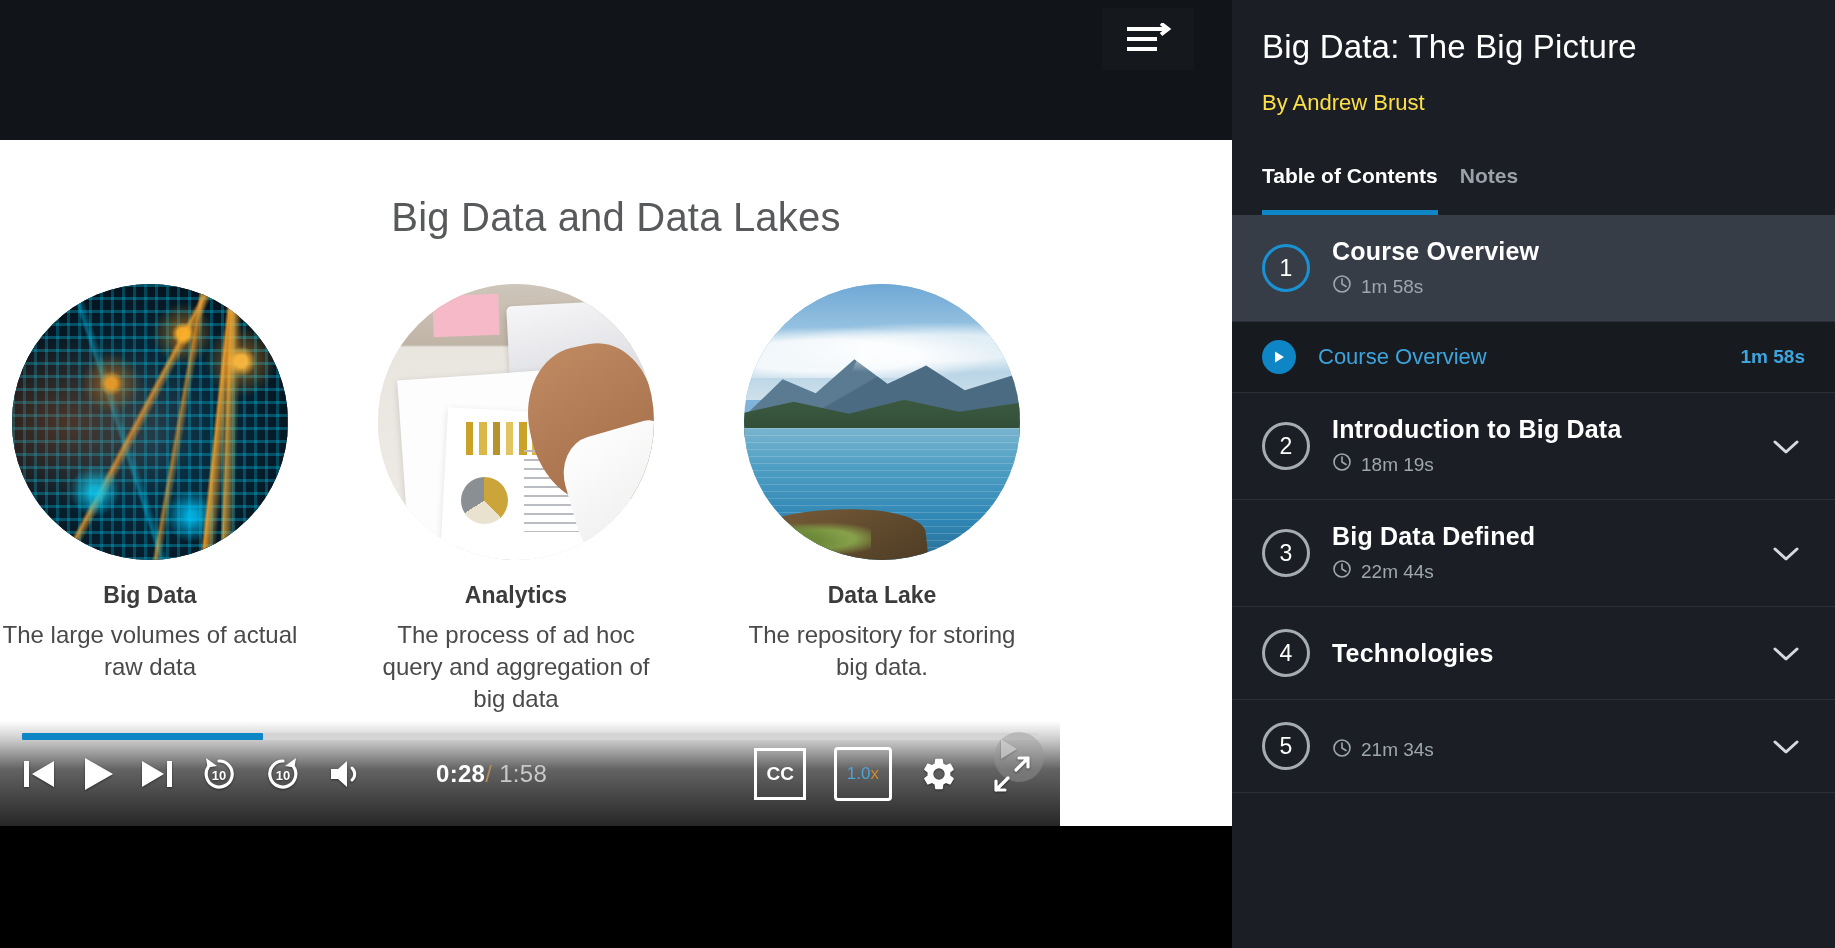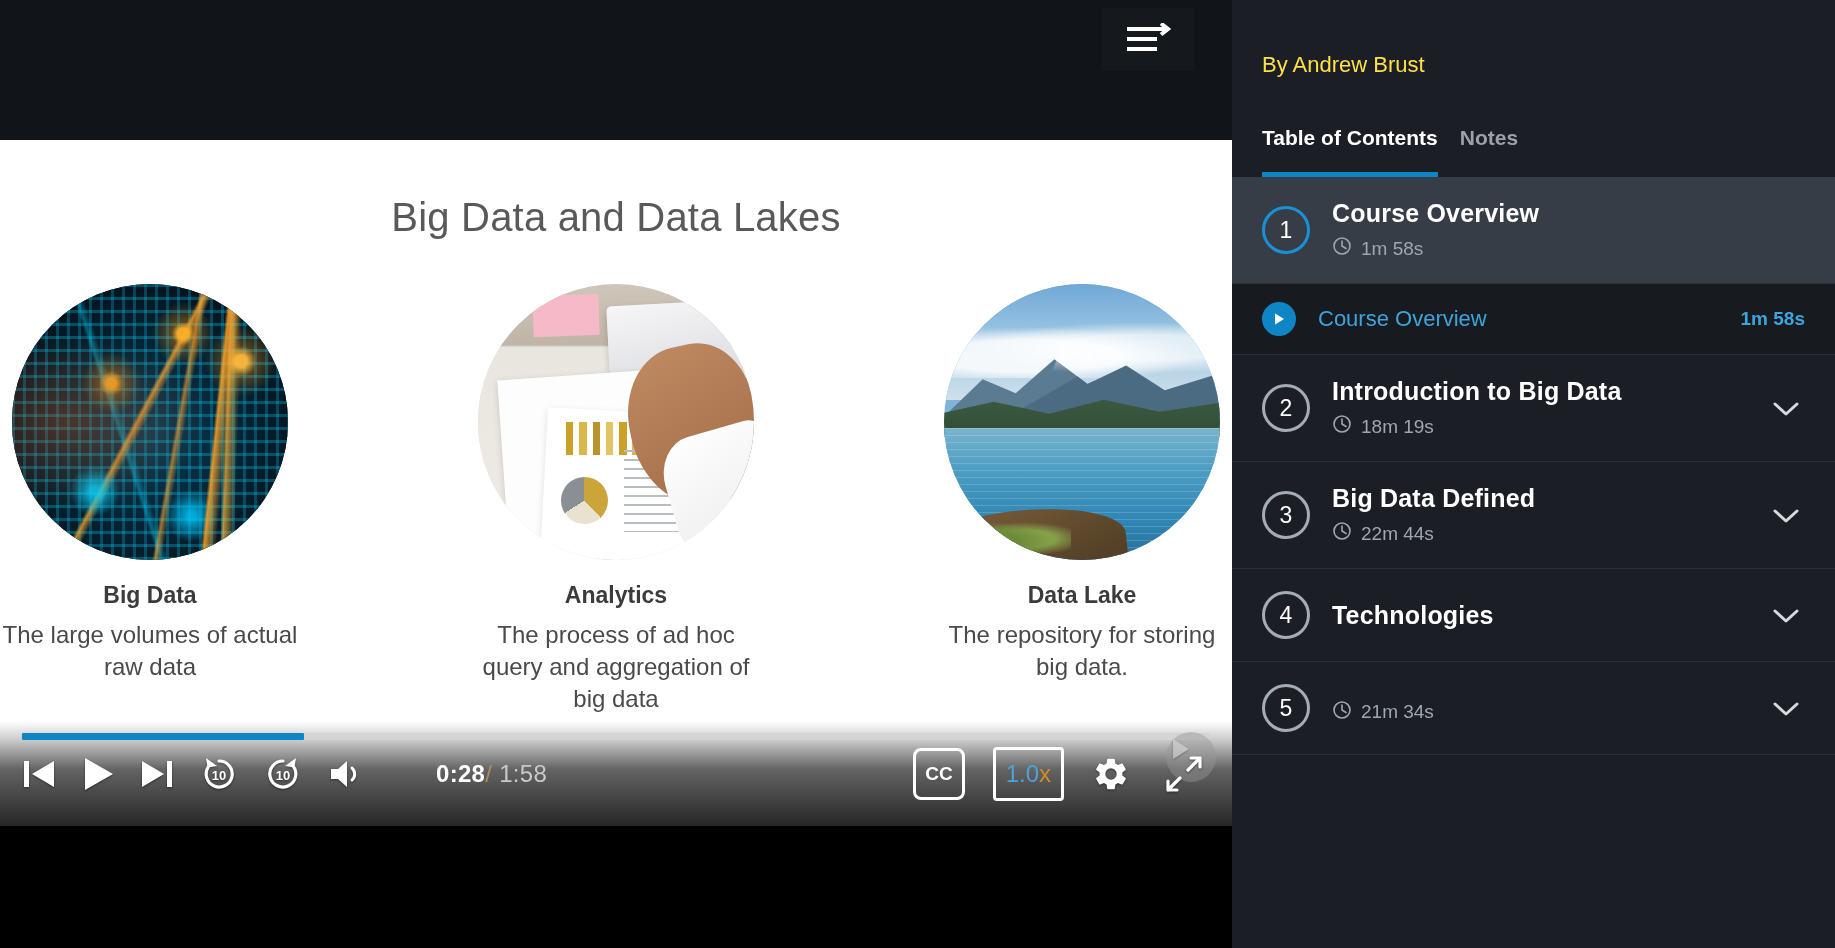--- a/index.html
+++ b/index.html
@@ -32,21 +32,21 @@
     background: #fff; overflow: hidden;
   }
   .slide-title {
     text-align: center;
     font-size: 40px;
     font-weight: 400;
     color: #58595b;
     letter-spacing: .2px;
     margin-top: 55px;
   }
-  .cards { display: flex; justify-content: space-between; gap: 66px; margin-top: 44px; }
+  .cards { display: flex; justify-content: flex-start; gap: 66px; margin-top: 44px; }
   .card { width: 300px; text-align: center; }
   .circle {
     width: 276px; height: 276px; border-radius: 50%;
     margin: 0 auto; overflow: hidden; position: relative;
   }
 
   
   .img-bigdata { background: #06131c; }
   .img-bigdata .g1 {
     position:absolute; inset:0;
@@ -183,46 +183,46 @@
     margin-top: 22px;
     font-size: 23px; font-weight: 700; color: #3b3b3b;
   }
   .card-desc {
     margin-top: 10px;
     font-size: 24px; line-height: 32px; color: #4a4a4a;
   }
 
   
   .controls-wrap {
-    position: absolute; left: 0; bottom: 122px; width: 1232px; height: 105px;
+    position: absolute; left: 0; bottom: 122px; width: 1060px; height: 105px;
     background: linear-gradient(180deg, rgba(255,255,255,0) 0%, rgba(160,160,160,.55) 18%, rgba(86,86,86,.92) 46%, rgba(34,34,34,.98) 100%);
     display: flex; flex-direction: column; justify-content: flex-start;
   }
   .scrub {
     position: relative; margin: 12px 22px 0 22px; height: 7px;
     background: #d4d4d4; border-radius: 1px; cursor: pointer;
   }
   .scrub-fill { position:absolute; left:0; top:0; height:7px; background:#0e86c6; border-radius:1px; }
 
   .ctrl-row {
     display: flex; align-items: center; height: 68px; padding: 0 22px;
   }
   .ctrl-left { display: flex; align-items: center; gap: 26px; }
   .ctrl-right { display: flex; align-items: center; gap: 28px; margin-left: auto; }
   .cbtn { cursor: pointer; display:flex; align-items:center; justify-content:center; }
   .cbtn svg { display:block; filter: drop-shadow(0 1px 1px rgba(0,0,0,.45)); }
   .timecode { margin-left: 44px; font-size: 24px; color: #c9c9c9; letter-spacing:.3px; }
   .timecode b { color:#fff; font-weight:700; }
   .timecode span.sep { color:#b08b5a; }
   .box-btn {
-    border: 3px solid #fff; border-radius: 8px;
+    border: 3px solid #fff; border-radius: 0;
     padding: 11px 9px; color: #fff; font-size: 19px; font-weight: 700;
     cursor: pointer; line-height: 24px;
   }
-  .speed-btn { border:3px solid #fff; border-radius:4px; padding:12px 10px; color:#d08a2a; font-size:24px; cursor:pointer; line-height:24px; }
+  .speed-btn { border:3px solid #fff; border-radius:4px; padding:12px 10px; color:#d08a2a; font-size:17px; cursor:pointer; line-height:24px; }
   .speed-btn .one { color:#4ba3d8; }
   .fullscreen-badge {
     position: relative; width: 52px; height: 52px;
   }
   .fs-bubble {
     position:absolute; right:-6px; top:-16px; width:50px; height:50px;
     border-radius:50%; background: rgba(150,150,150,.45);
     display:flex; align-items:center; justify-content:center;
   }
 
@@ -444,20 +444,21 @@
         </div>
       </div>
     </div>
 
     <div class="player-bottom"></div>
   </div>
 
   <div class="sidebar">
 
     <div class="sb-head">
+      <div class="sb-title">Big Data: The Big Picture</div>
       <div class="sb-author">By Andrew Brust</div>
     </div>
 
     <div class="tabs">
       <div class="tab active">Table of Contents</div>
       <div class="tab">Notes</div>
     </div>
 
     <div class="toc">
 

